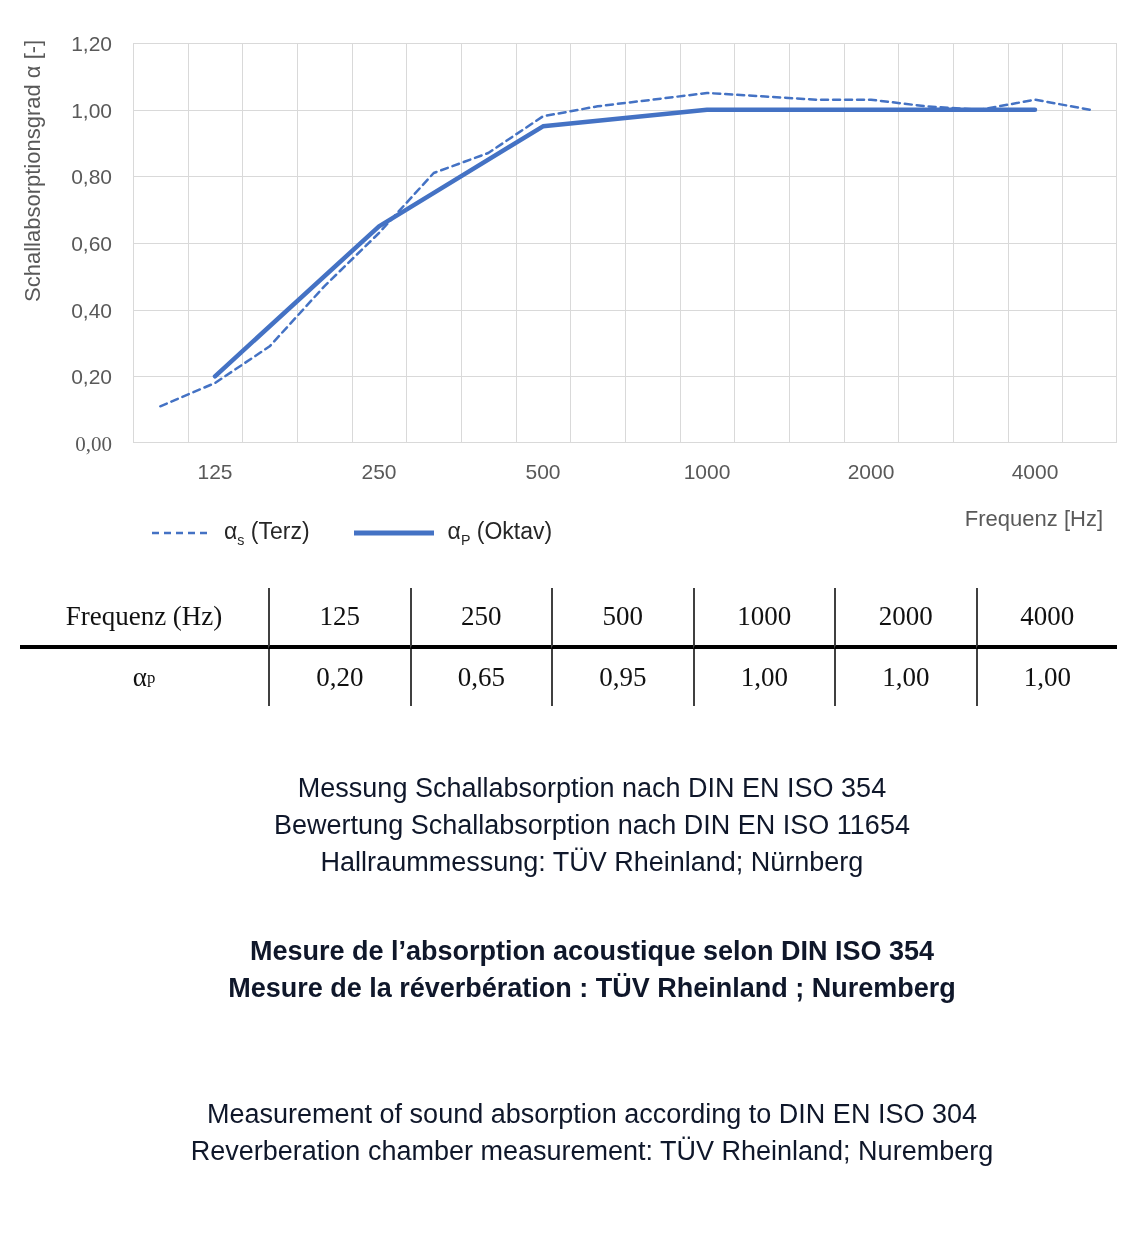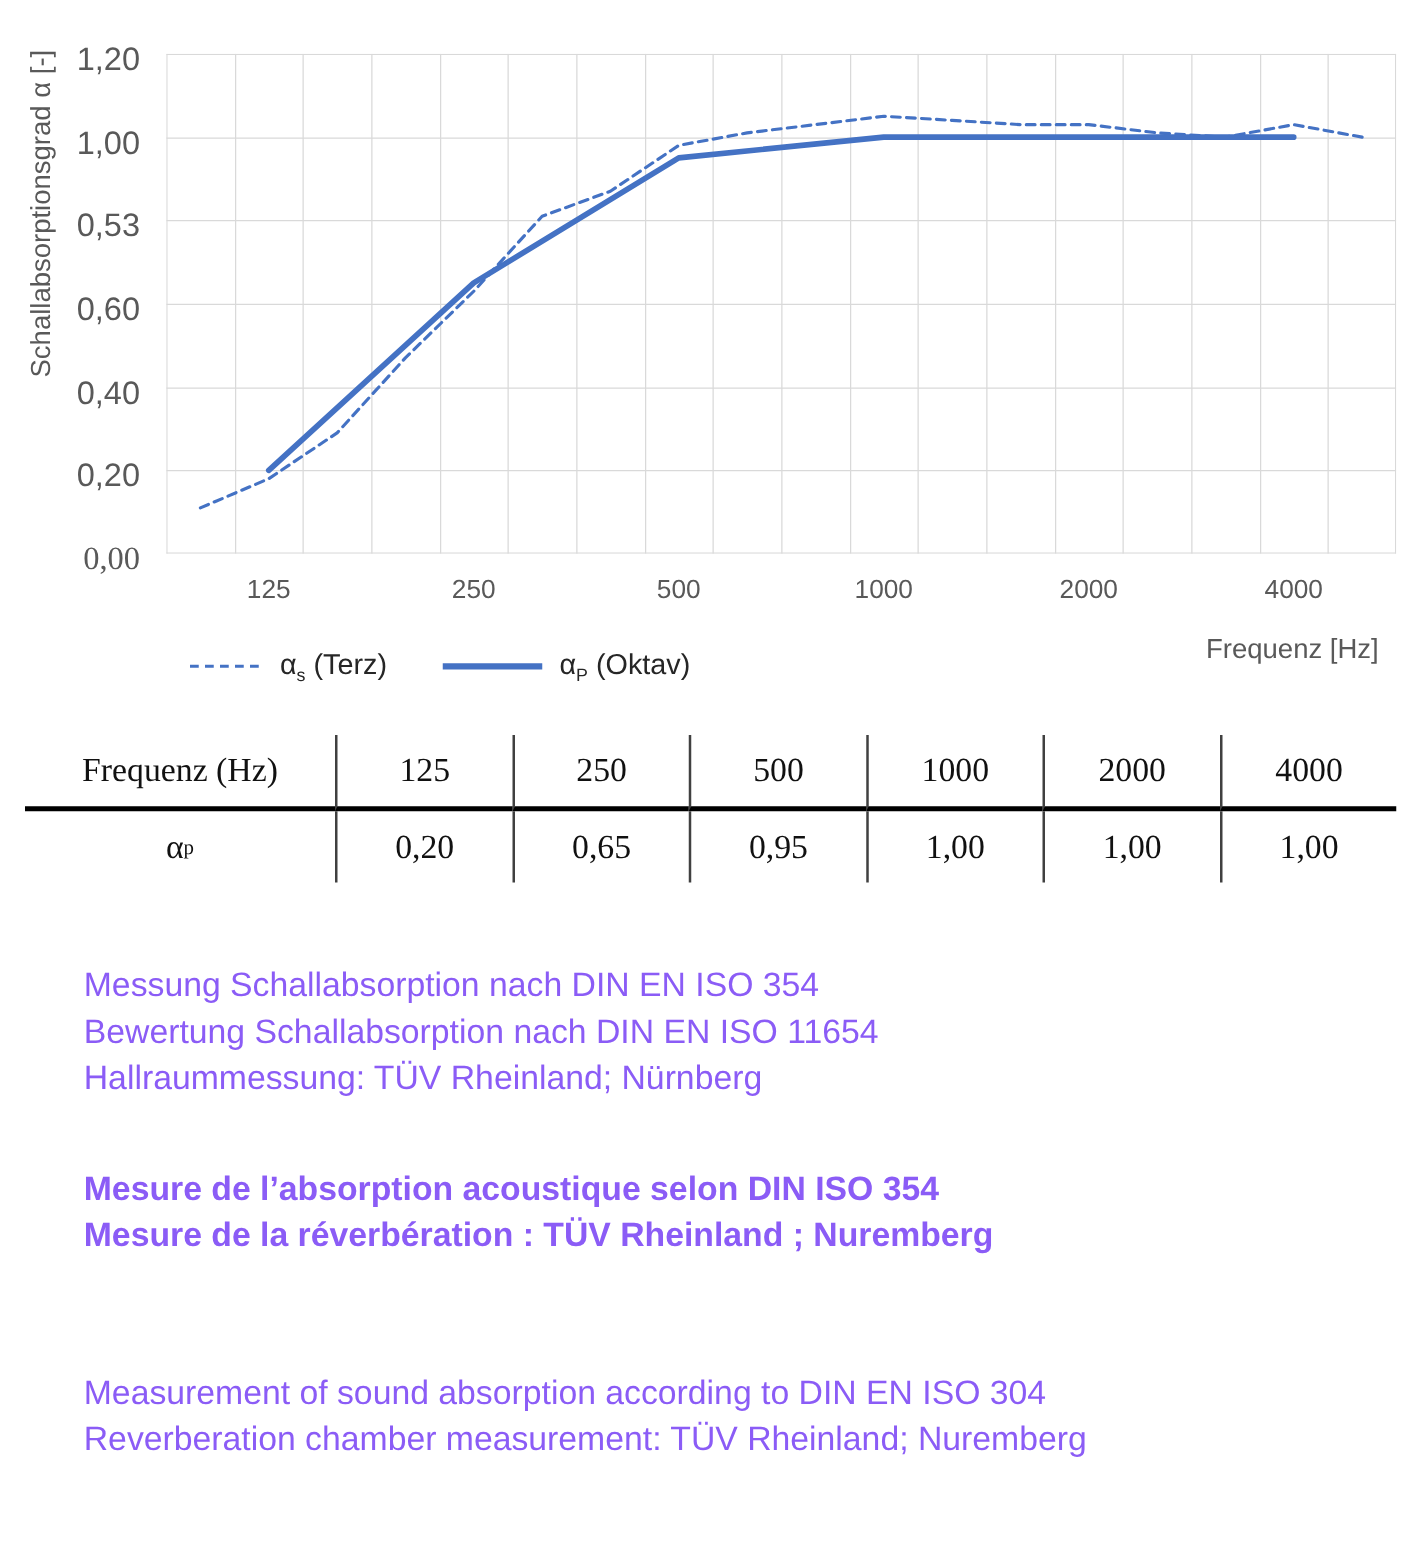--- a/index.html
+++ b/index.html
@@ -10,21 +10,21 @@
   
   .chart{position:absolute;left:0;top:0;width:1135px;height:565px;}
   .y-title{
     position:absolute;left:18px;top:28px;height:286px;width:30px;
     display:flex;align-items:center;justify-content:center;
     writing-mode:vertical-rl;transform:rotate(180deg);
     font-size:22px;color:#595959;white-space:nowrap;
   }
   .ytick{
     position:absolute;width:112px;text-align:right;
-    font-size:26px;color:#595959;
+    font-size:21px;color:#595959;
   }
   .plot{position:absolute;left:133px;top:43px;width:984px;height:400px;}
   .xtick{
     position:absolute;top:460px;transform:translateX(-50%);
     font-size:21px;color:#595959;
   }
   .x-title{
     position:absolute;top:506px;right:32px;
     font-size:22px;color:#595959;
   }
@@ -41,41 +41,41 @@
     display:grid;grid-template-columns:248px repeat(6,1fr);
     font-size:27px;color:#111;
   }
   .ptable .cell{
     height:57px;display:flex;align-items:center;justify-content:center;font-family:Liberation Serif, serif;
   }
   .ptable .hdr{border-bottom:4px solid #000;}
   .ptable .sep{border-left:2px solid #404040;}
   
   .notes{
-    position:absolute;right:18px;width:1050px;text-align:left;
-    font-size:27px;line-height:37px;color:#8b5cf6;
+    position:absolute;right:18px;width:1050px;text-align:center;
+    font-size:27px;line-height:37px;color:#0f172a;
   }
   .notes-de{top:770px;}
   .notes-fr{top:933px;font-weight:bold;}
   .notes-en{top:1096px;}
 </style>
 </head>
 <body>
 
 <div class="screen">
 
   <div class="chart">
     <div class="y-title">Schallabsorptionsgrad α [-]</div>
 
     <div id="yticks">
         <div class="ytick" style="top: 432px; left: 0px; font-family: Liberation Serif, serif;">0,00</div>
         <div class="ytick" style="top: 365.333px; left: 0px;">0,20</div>
         <div class="ytick" style="top: 298.667px; left: 0px;">0,40</div>
         <div class="ytick" style="top: 232px; left: 0px;">0,60</div>
-        <div class="ytick" style="top: 165.333px; left: 0px;">0,53</div>
+        <div class="ytick" style="top: 165.333px; left: 0px;">0,80</div>
         <div class="ytick" style="top: 98.6667px; left: 0px;">1,00</div>
         <div class="ytick" style="top: 32px; left: 0px;">1,20</div>
       </div>
 
     <div class="plot">
       <svg id="plot-svg" width="984" height="400" viewBox="0 0 984 400">
           <line x1="0.5" y1="0" x2="0.5" y2="400" stroke="#D9D9D9" stroke-width="1"></line>
           <line x1="55.5" y1="0" x2="55.5" y2="400" stroke="#D9D9D9" stroke-width="1"></line>
           <line x1="109.5" y1="0" x2="109.5" y2="400" stroke="#D9D9D9" stroke-width="1"></line>
           <line x1="164.5" y1="0" x2="164.5" y2="400" stroke="#D9D9D9" stroke-width="1"></line>

